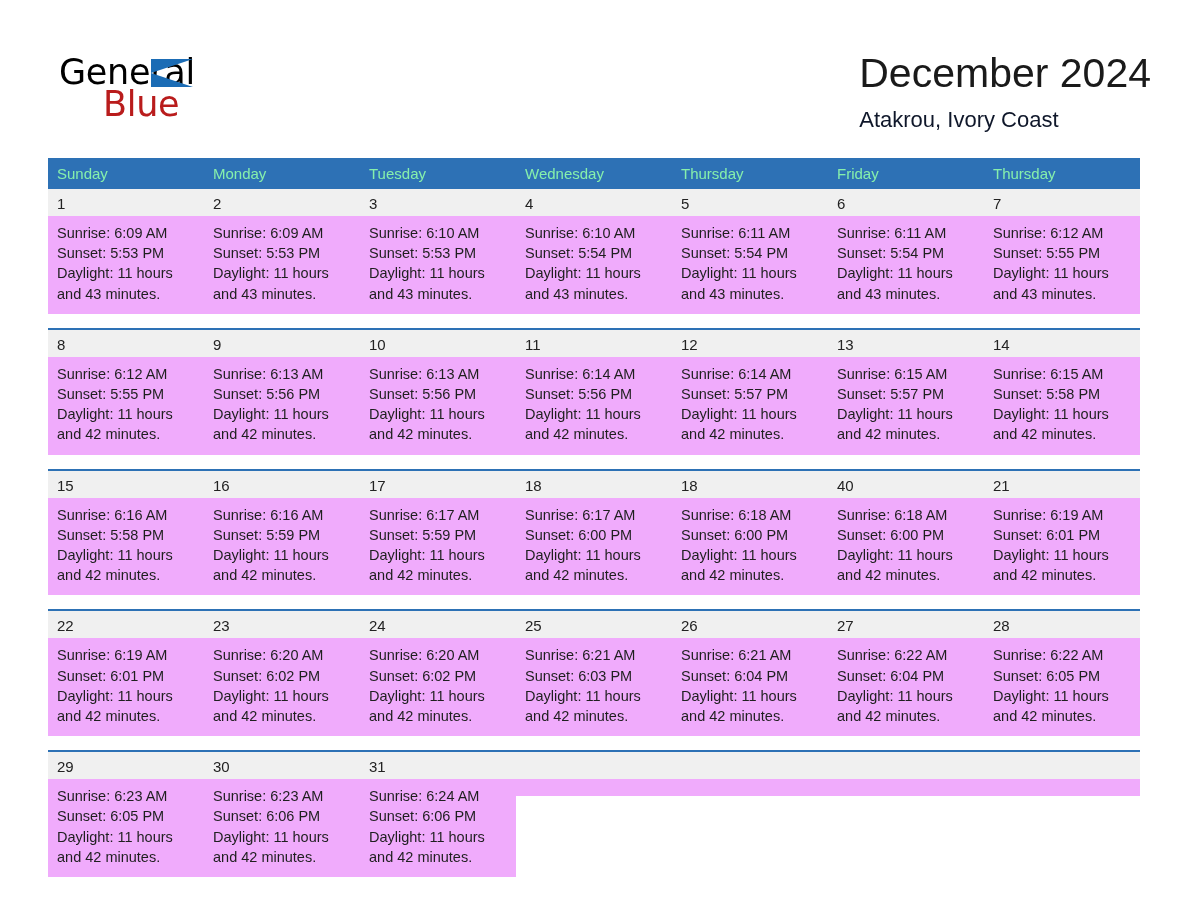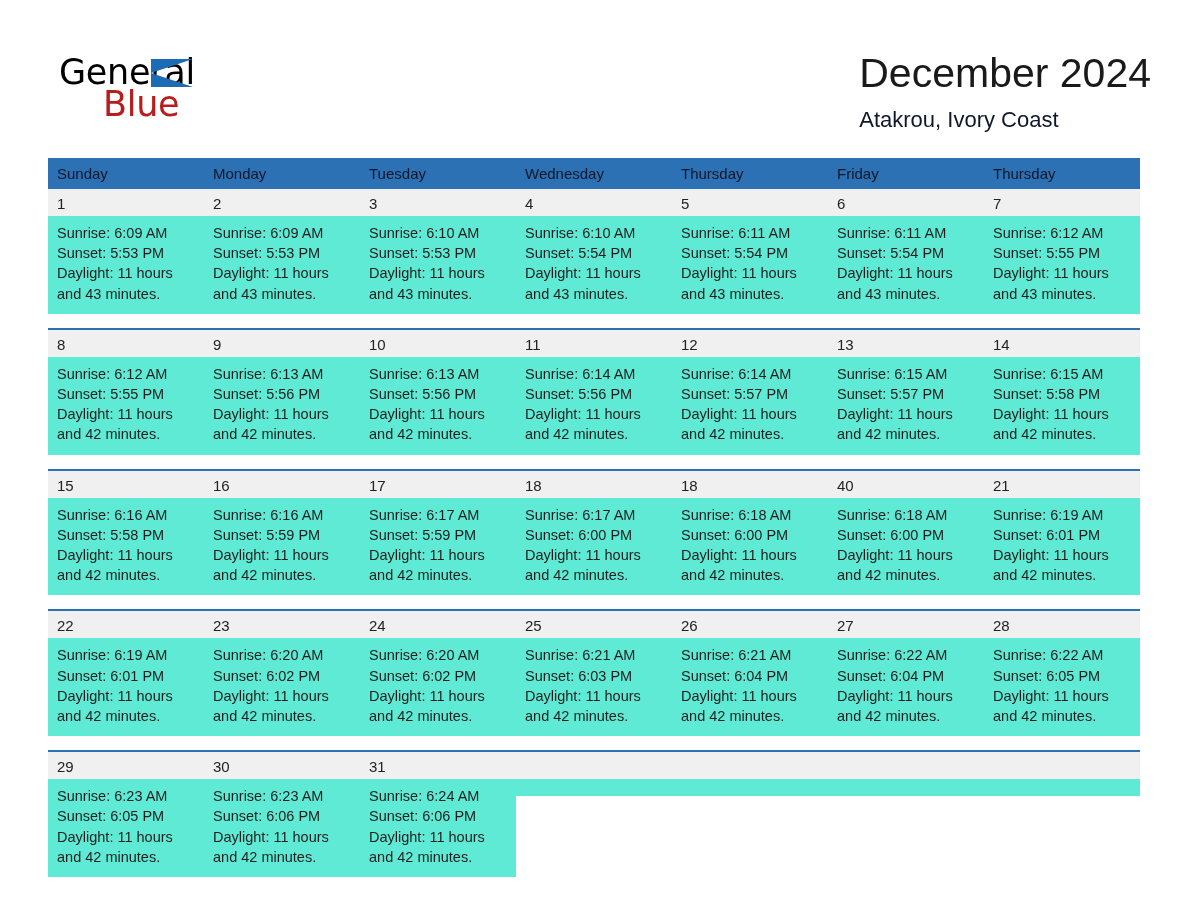--- a/index.html
+++ b/index.html
@@ -100,21 +100,21 @@
   }
   .cal-head {
     display: flex;
     background: #2d71b5;
     height: 31px;
   }
   .cal-head .dow {
     flex: 1 1 0;
     box-sizing: border-box;
     padding: 6px 0 0 9px;
-    color: #0f172a;
+    color: #86efac;
     font-size: 15px;
     line-height: 20px;
     white-space: nowrap;
   }
 
   .week {
     position: relative;
     border-top: 2px solid #2d71b5;
   }
   .week:first-of-type {
@@ -140,21 +140,21 @@
   }
   .daycell.empty .daynum-band {
     background: #f0f0f0;
     color: transparent;
   }
   .daycell .info {
     padding: 7px 12px 10px 9px;
     font-size: 14.5px;
     line-height: 20.2px;
     color: #1f1f1f;
-    background: #5eead4;
+    background: #f0abfc;
   }
   .daycell .info div {
     white-space: nowrap;
   }
   .daycell .info .daylight {
     white-space: normal;
   }
   .week-gap {
     height: 14px;
     background: #ffffff;

